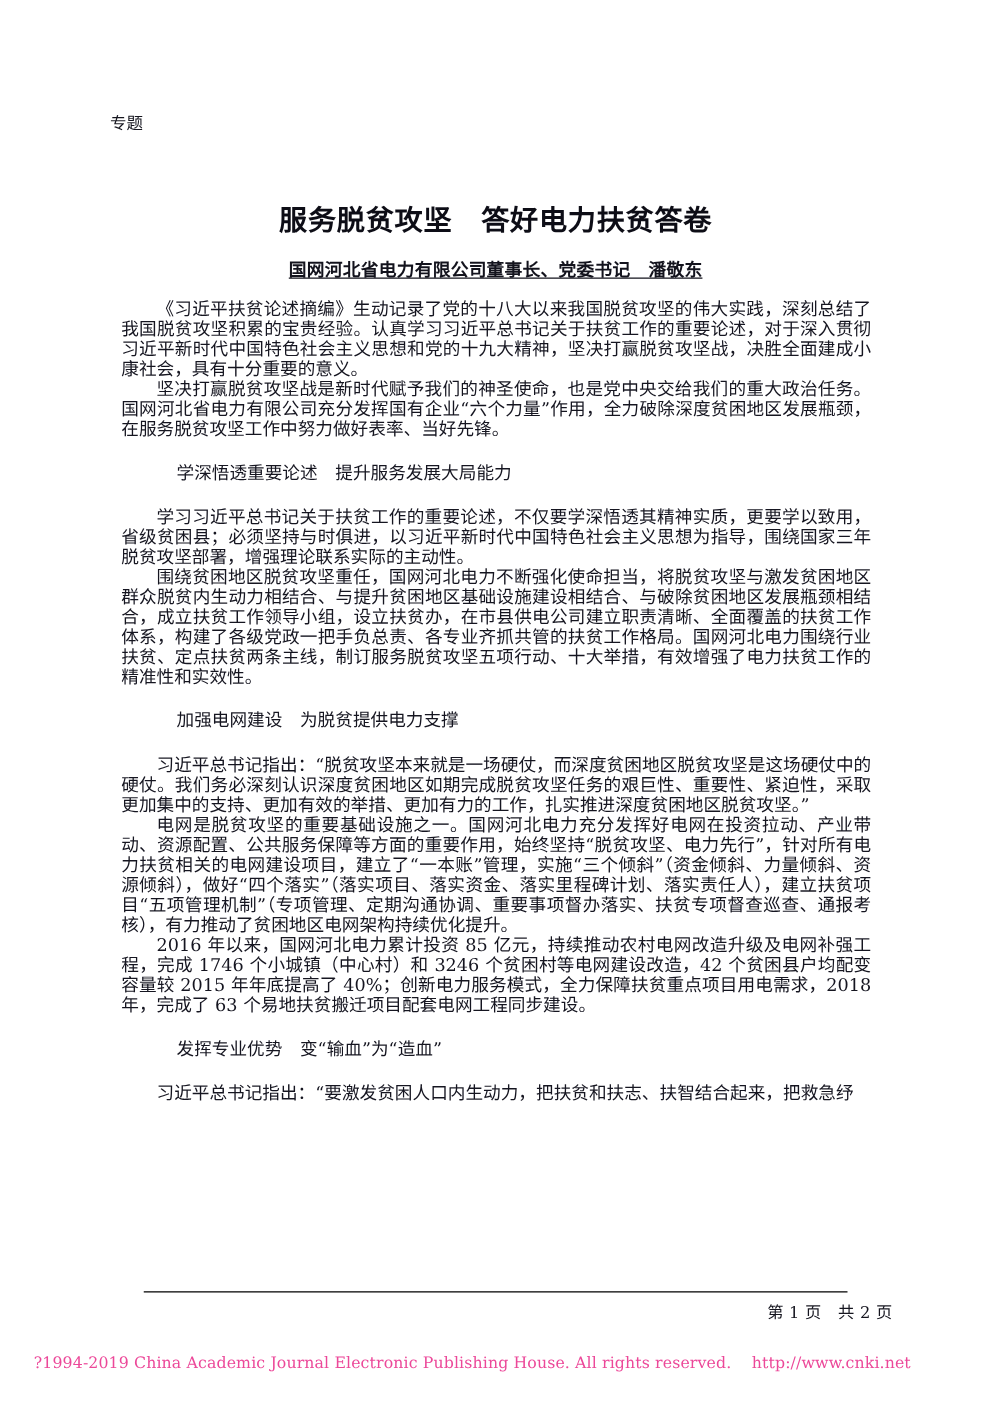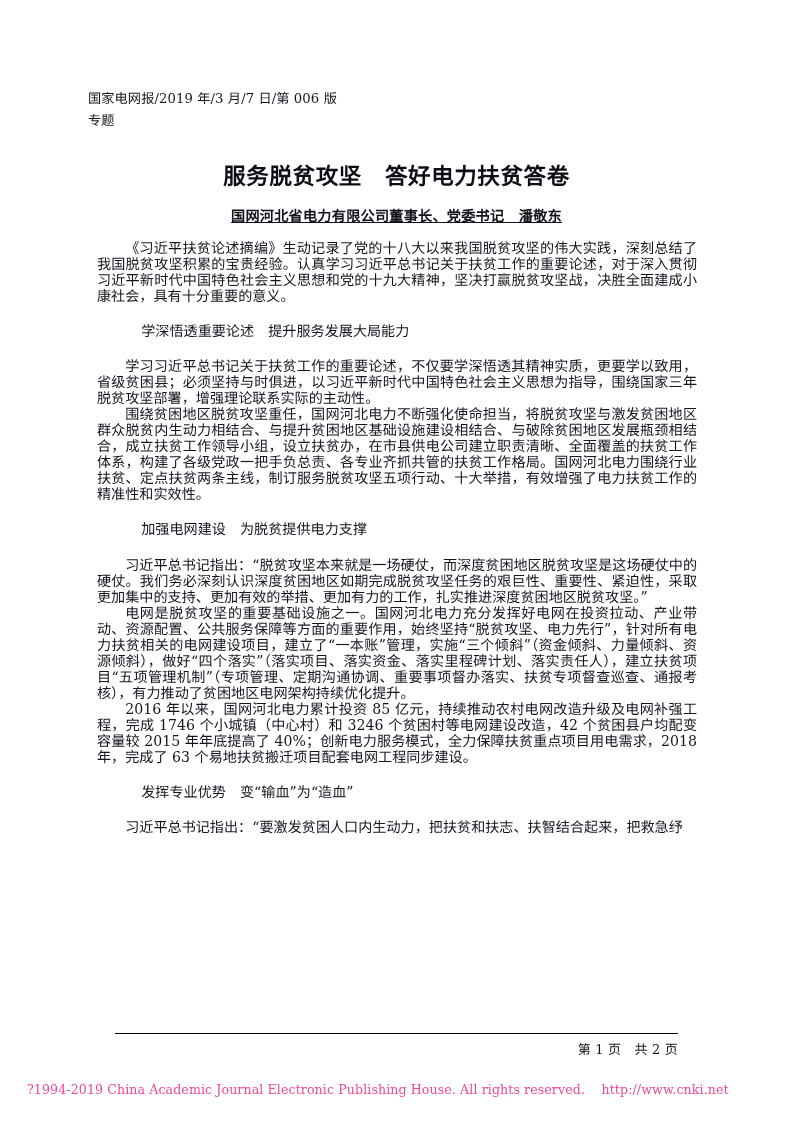--- a/index.html
+++ b/index.html
@@ -106,50 +106,51 @@
   .page-indicator {
     position: absolute;
     left: 0;
     top: 1039px;
     width: 678px;
     text-align: right;
     font-size: 13px;
     color: #15151f;
     white-space: pre;
     letter-spacing: 0.2px;
+    padding-left: 36px;
   }
 
   
   .cnki-footer {
     position: absolute;
     left: 27px;
     top: 1082px;
     font-family: "DejaVu Serif", "Liberation Serif", serif;
     font-size: 12.6px;
     color: #ec4899;
     white-space: pre;
     letter-spacing: 0.1px;
   }
 </style>
 </head>
 <body>
 
 <div class="page">
 
   <div class="masthead">
-    <div class="masthead-line">国家电网报/2019 年/3 月/7 日/第 006 版</div>
     <div class="masthead-line masthead-section">专题</div>
   </div>
 
   <div class="doc-title">服务脱贫攻坚　答好电力扶贫答卷</div>
 
   <div class="doc-byline">国网河北省电力有限公司董事长、党委书记　潘敬东</div>
 
   <div class="body-col">
       <p class="para">《习近平扶贫论述摘编》生动记录了党的十八大以来我国脱贫攻坚的伟大实践，深刻总结了我国脱贫攻坚积累的宝贵经验。认真学习习近平总书记关于扶贫工作的重要论述，对于深入贯彻习近平新时代中国特色社会主义思想和党的十九大精神，坚决打赢脱贫攻坚战，决胜全面建成小康社会，具有十分重要的意义。</p>
+      <p class="para">坚决打赢脱贫攻坚战是新时代赋予我们的神圣使命，也是党中央交给我们的重大政治任务。国网河北省电力有限公司充分发挥国有企业“六个力量”作用，全力破除深度贫困地区发展瓶颈，在服务脱贫攻坚工作中努力做好表率、当好先锋。</p>
       <p class="subhead">学深悟透重要论述　提升服务发展大局能力</p>
       <p class="para">学习习近平总书记关于扶贫工作的重要论述，不仅要学深悟透其精神实质，更要学以致用，省级贫困县；必须坚持与时俱进，以习近平新时代中国特色社会主义思想为指导，围绕国家三年脱贫攻坚部署，增强理论联系实际的主动性。</p>
       <p class="para">围绕贫困地区脱贫攻坚重任，国网河北电力不断强化使命担当，将脱贫攻坚与激发贫困地区群众脱贫内生动力相结合、与提升贫困地区基础设施建设相结合、与破除贫困地区发展瓶颈相结合，成立扶贫工作领导小组，设立扶贫办，在市县供电公司建立职责清晰、全面覆盖的扶贫工作体系，构建了各级党政一把手负总责、各专业齐抓共管的扶贫工作格局。国网河北电力围绕行业扶贫、定点扶贫两条主线，制订服务脱贫攻坚五项行动、十大举措，有效增强了电力扶贫工作的精准性和实效性。</p>
       <p class="subhead">加强电网建设　为脱贫提供电力支撑</p>
       <p class="para">习近平总书记指出：“脱贫攻坚本来就是一场硬仗，而深度贫困地区脱贫攻坚是这场硬仗中的硬仗。我们务必深刻认识深度贫困地区如期完成脱贫攻坚任务的艰巨性、重要性、紧迫性，采取更加集中的支持、更加有效的举措、更加有力的工作，扎实推进深度贫困地区脱贫攻坚。”</p>
       <p class="para">电网是脱贫攻坚的重要基础设施之一。国网河北电力充分发挥好电网在投资拉动、产业带动、资源配置、公共服务保障等方面的重要作用，始终坚持“脱贫攻坚、电力先行”，针对所有电力扶贫相关的电网建设项目，建立了“一本账”管理，实施“三个倾斜”（资金倾斜、力量倾斜、资源倾斜），做好“四个落实”（落实项目、落实资金、落实里程碑计划、落实责任人），建立扶贫项目“五项管理机制”（专项管理、定期沟通协调、重要事项督办落实、扶贫专项督查巡查、通报考核），有力推动了贫困地区电网架构持续优化提升。</p>
       <p class="para">2016 年以来，国网河北电力累计投资 85 亿元，持续推动农村电网改造升级及电网补强工程，完成 1746 个小城镇（中心村）和 3246 个贫困村等电网建设改造，42 个贫困县户均配变容量较 2015 年年底提高了 40%；创新电力服务模式，全力保障扶贫重点项目用电需求，2018 年，完成了 63 个易地扶贫搬迁项目配套电网工程同步建设。</p>
       <p class="subhead">发挥专业优势　变“输血”为“造血”</p>
       <p class="para">习近平总书记指出：“要激发贫困人口内生动力，把扶贫和扶志、扶智结合起来，把救急纾</p>
     </div>

